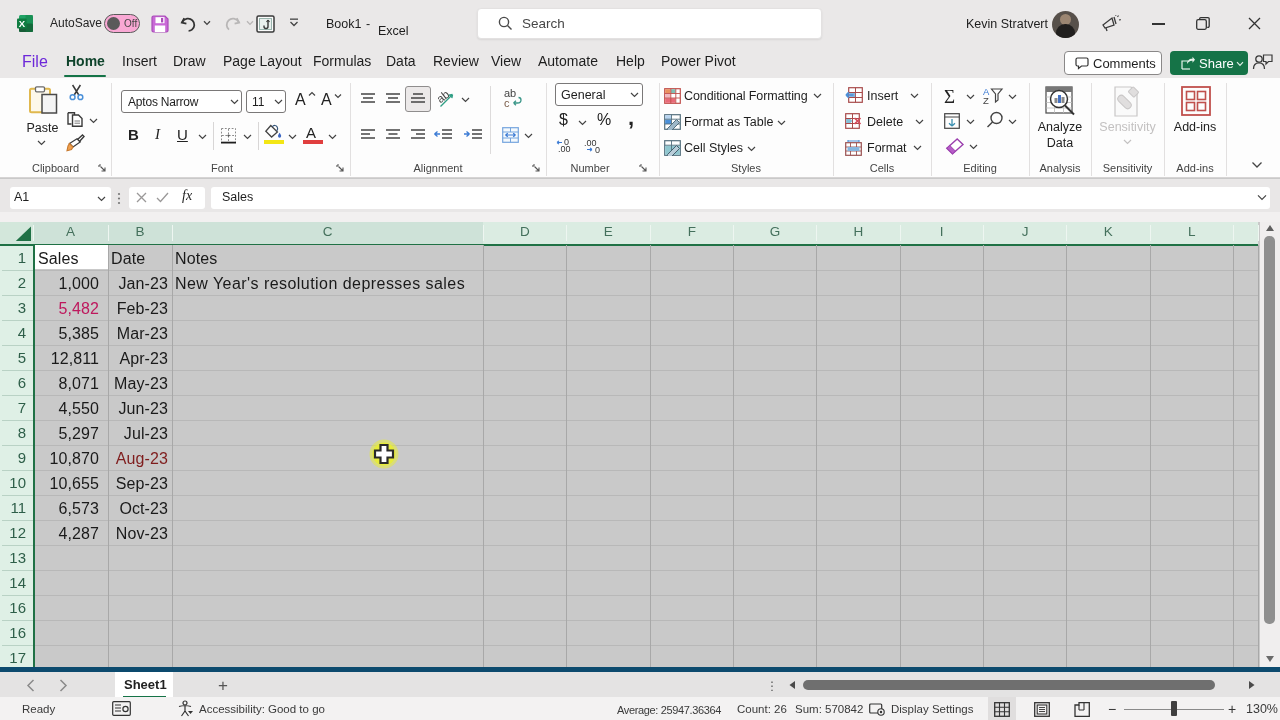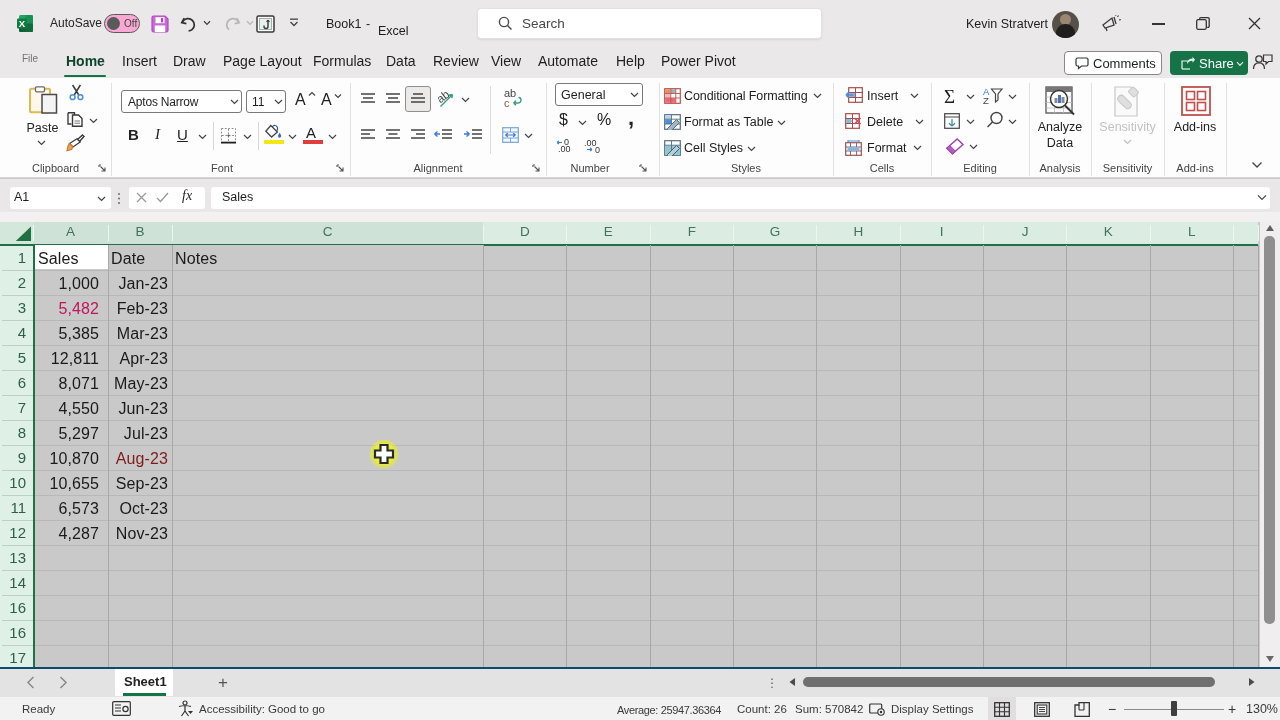--- a/index.html
+++ b/index.html
@@ -5,21 +5,21 @@
 * { margin:0; padding:0; box-sizing:border-box; }
 html,body { width:1280px; height:720px; overflow:hidden; }
 body { font-family:"Liberation Sans", sans-serif; position:relative; background:#c9c9c9; }
 .abs { position:absolute; }
 
 #titlebar { left:0; top:0; width:1280px; height:47px; background:#eae8e8; }
 #tabrow { left:0; top:47px; width:1280px; height:31px; background:#eae8e8; }
 #ribbon { left:0; top:78px; width:1280px; height:100px; background:#fdfdfd; border-bottom:1px solid #d6d4d4; }
 #fbar { left:0; top:179px; width:1280px; height:43px; background:#e9e7e7; }
 #gridwrap { left:0; top:222px; width:1280px; height:445px; background:#c9c9c9; }
-#tabbar { left:0; top:667px; width:1280px; height:30px; background:#e4e3e3; border-top:2px solid #0c4a6e; }
+#tabbar { left:0; top:667px; width:1280px; height:30px; background:#e4e3e3; border-top:5px solid #0c4a6e; }
 #statusbar { left:0; top:697px; width:1280px; height:23px; background:#f3f2f2; font-size:11.5px; color:#3a3a3a; }
 .vsep { width:1px; background:#e2e0e0; }
 svg { display:block; }
 </style>
 </head>
 <body>
 
 <div class="abs" id="titlebar">
   <svg class="abs" style="left:16px;top:15px" width="17" height="17" viewBox="0 0 17 17">
     <rect x="3" y="0" width="14" height="17" rx="1.5" fill="#21a366"></rect>
@@ -89,21 +89,21 @@
   <svg class="abs" style="left:1196px;top:17px" width="14" height="13" viewBox="0 0 14 13">
     <rect x="0.7" y="2.7" width="9.6" height="9.6" rx="1.5" fill="none" stroke="#333" stroke-width="1.3"></rect>
     <path d="M3.6 2.7 L3.6 1.9 A1.2 1.2 0 0 1 4.8 0.7 L12 0.7 A1.2 1.2 0 0 1 13.2 1.9 L13.2 9.1 A1.2 1.2 0 0 1 12 10.3 L11.2 10.3" fill="none" stroke="#333" stroke-width="1.3"></path>
   </svg>
   <svg class="abs" style="left:1248px;top:17px" width="13" height="13" viewBox="0 0 13 13">
     <path d="M1 1 L12 12 M12 1 L1 12" stroke="#333" stroke-width="1.3"></path>
   </svg>
 </div>
 
 <div class="abs" id="tabrow">
-  <div class="abs" style="top:6px;left:22px;font-size:10px;color:#737373;">File</div>
+  <div class="abs" style="top:6px;left:22px;font-size:16px;color:#6d28d9;">File</div>
   <div class="abs" style="top:6px;left:66px;font-size:14px;color:#0f432b;font-weight:bold;">Home</div>
   <div class="abs" style="top:27.5px;left:64px;width:42px;height:2.5px;background:#157347;border-radius:2px;"></div>
   <div class="abs" style="top:6px;left:122px;font-size:14px;color:#1e1e1e;">Insert</div>
   <div class="abs" style="top:6px;left:173px;font-size:14px;color:#1e1e1e;">Draw</div>
   <div class="abs" style="top:6px;left:223px;font-size:14px;color:#1e1e1e;">Page Layout</div>
   <div class="abs" style="top:6px;left:313px;font-size:14px;color:#1e1e1e;">Formulas</div>
   <div class="abs" style="top:6px;left:386px;font-size:14px;color:#1e1e1e;">Data</div>
   <div class="abs" style="top:6px;left:433px;font-size:14px;color:#1e1e1e;">Review</div>
   <div class="abs" style="top:6px;left:491px;font-size:14px;color:#1e1e1e;">View</div>
   <div class="abs" style="top:6px;left:538px;font-size:14px;color:#1e1e1e;">Automate</div>
@@ -609,20 +609,21 @@
     <div class="abs" style="left:35px;top:202px;width:73px;font-size:16px;letter-spacing:0.1px;color:#1a1a1a;line-height:20px;text-align:right;padding-right:9px;">5,297</div>
     <div class="abs" style="left:108px;top:202px;width:64px;font-size:16px;letter-spacing:0.1px;color:#1a1a1a;line-height:20px;text-align:right;padding-right:4px;">Jul-23</div>
     <div class="abs" style="left:35px;top:227px;width:73px;font-size:16px;letter-spacing:0.1px;color:#1a1a1a;line-height:20px;text-align:right;padding-right:9px;">10,870</div>
     <div class="abs" style="left:108px;top:227px;width:64px;font-size:16px;letter-spacing:0.1px;color:#7f1d1d;line-height:20px;text-align:right;padding-right:4px;">Aug-23</div>
     <div class="abs" style="left:35px;top:252px;width:73px;font-size:16px;letter-spacing:0.1px;color:#1a1a1a;line-height:20px;text-align:right;padding-right:9px;">10,655</div>
     <div class="abs" style="left:108px;top:252px;width:64px;font-size:16px;letter-spacing:0.1px;color:#1a1a1a;line-height:20px;text-align:right;padding-right:4px;">Sep-23</div>
     <div class="abs" style="left:35px;top:277px;width:73px;font-size:16px;letter-spacing:0.1px;color:#1a1a1a;line-height:20px;text-align:right;padding-right:9px;">6,573</div>
     <div class="abs" style="left:108px;top:277px;width:64px;font-size:16px;letter-spacing:0.1px;color:#1a1a1a;line-height:20px;text-align:right;padding-right:4px;">Oct-23</div>
     <div class="abs" style="left:35px;top:302px;width:73px;font-size:16px;letter-spacing:0.1px;color:#1a1a1a;line-height:20px;text-align:right;padding-right:9px;">4,287</div>
     <div class="abs" style="left:108px;top:302px;width:64px;font-size:16px;letter-spacing:0.1px;color:#1a1a1a;line-height:20px;text-align:right;padding-right:4px;">Nov-23</div>
+    <div class="abs" style="left:172px;top:52px;width:311px;font-size:16px;letter-spacing:0.45px;color:#1a1a1a;line-height:20px;padding-left:3px;">New Year's resolution depresses sales</div>
     <div class="abs" style="left:1260px;top:0;width:20px;height:445px;background:#f0eeee;"></div>
     <svg class="abs" style="left:1265px;top:2px" width="10" height="9" viewBox="0 0 10 9">
       <path d="M5 1 L9 7 L1 7 Z" fill="#5f5f5f"></path>
     </svg>
     <div class="abs" style="left:1264px;top:14px;width:11px;height:388px;background:#8f8f8f;border-radius:5px;"></div>
     <svg class="abs" style="left:1265px;top:432px" width="10" height="9" viewBox="0 0 10 9">
       <path d="M1 2 L9 2 L5 8 Z" fill="#6a6a6a"></path>
     </svg>
     <svg class="abs" style="left:363px;top:211px" width="42" height="42" viewBox="0 0 42 42">
       <circle cx="21" cy="21" r="14.5" fill="#e6eb3c" opacity="0.55"></circle>

